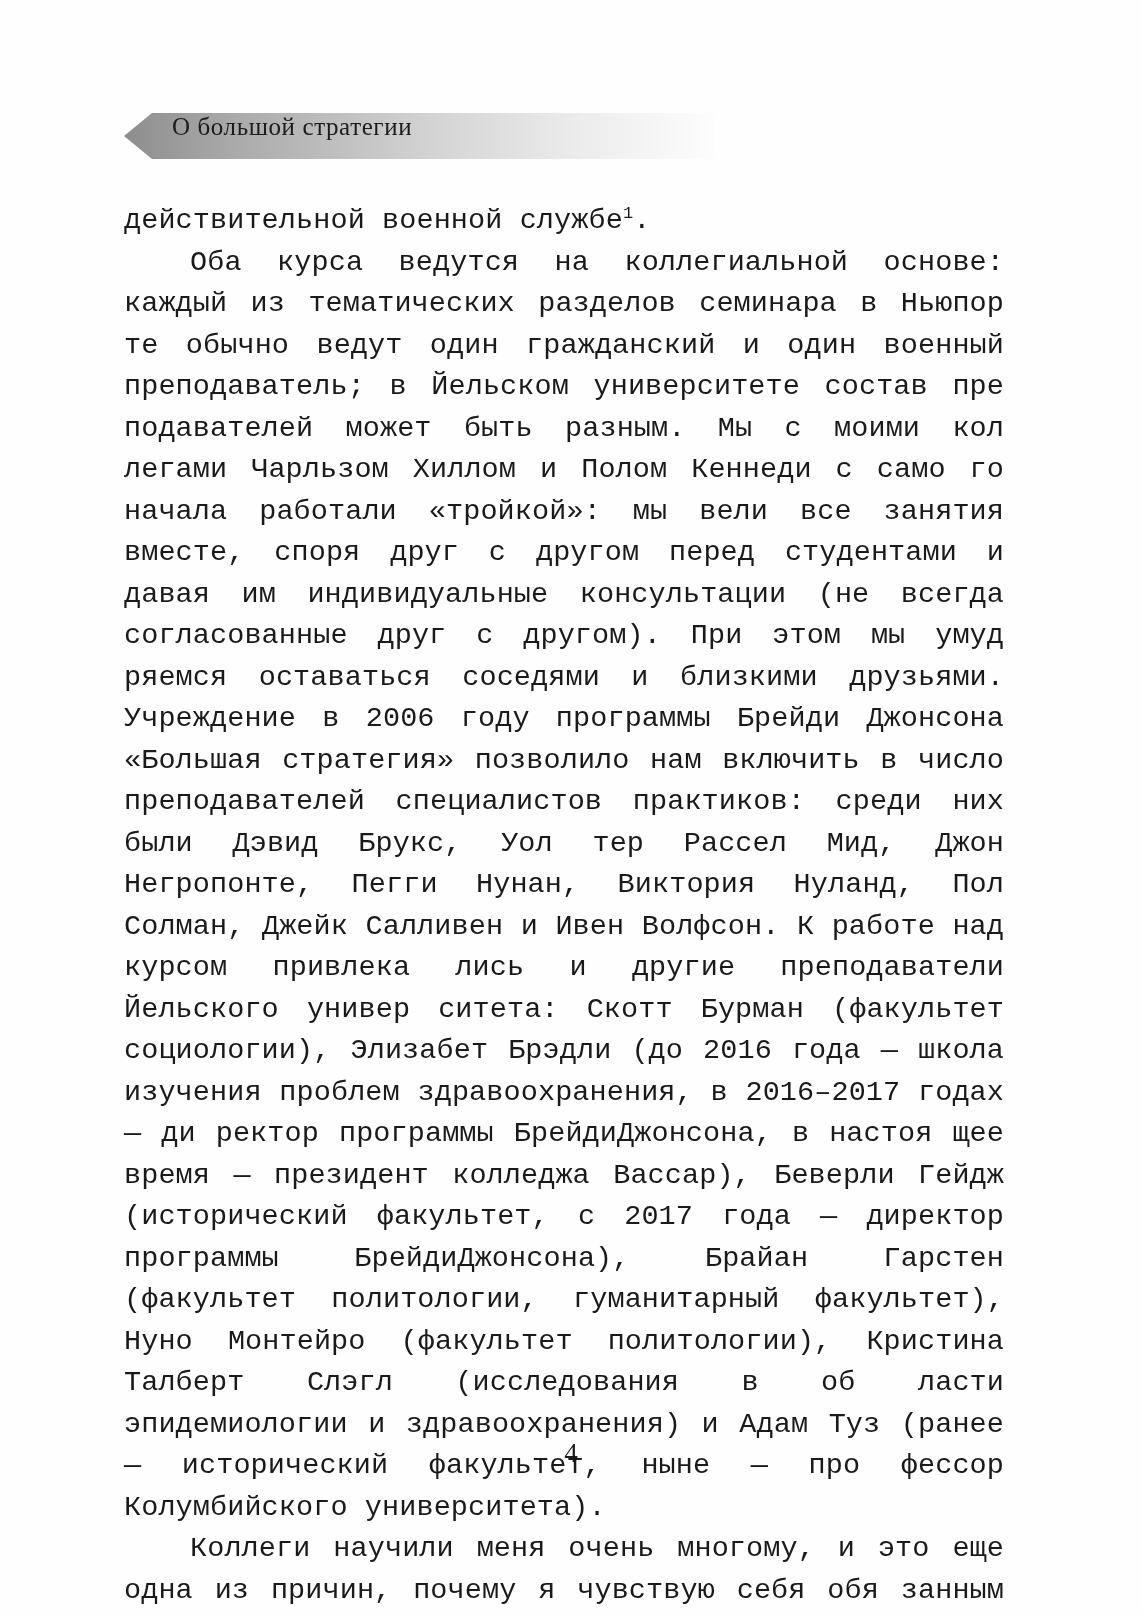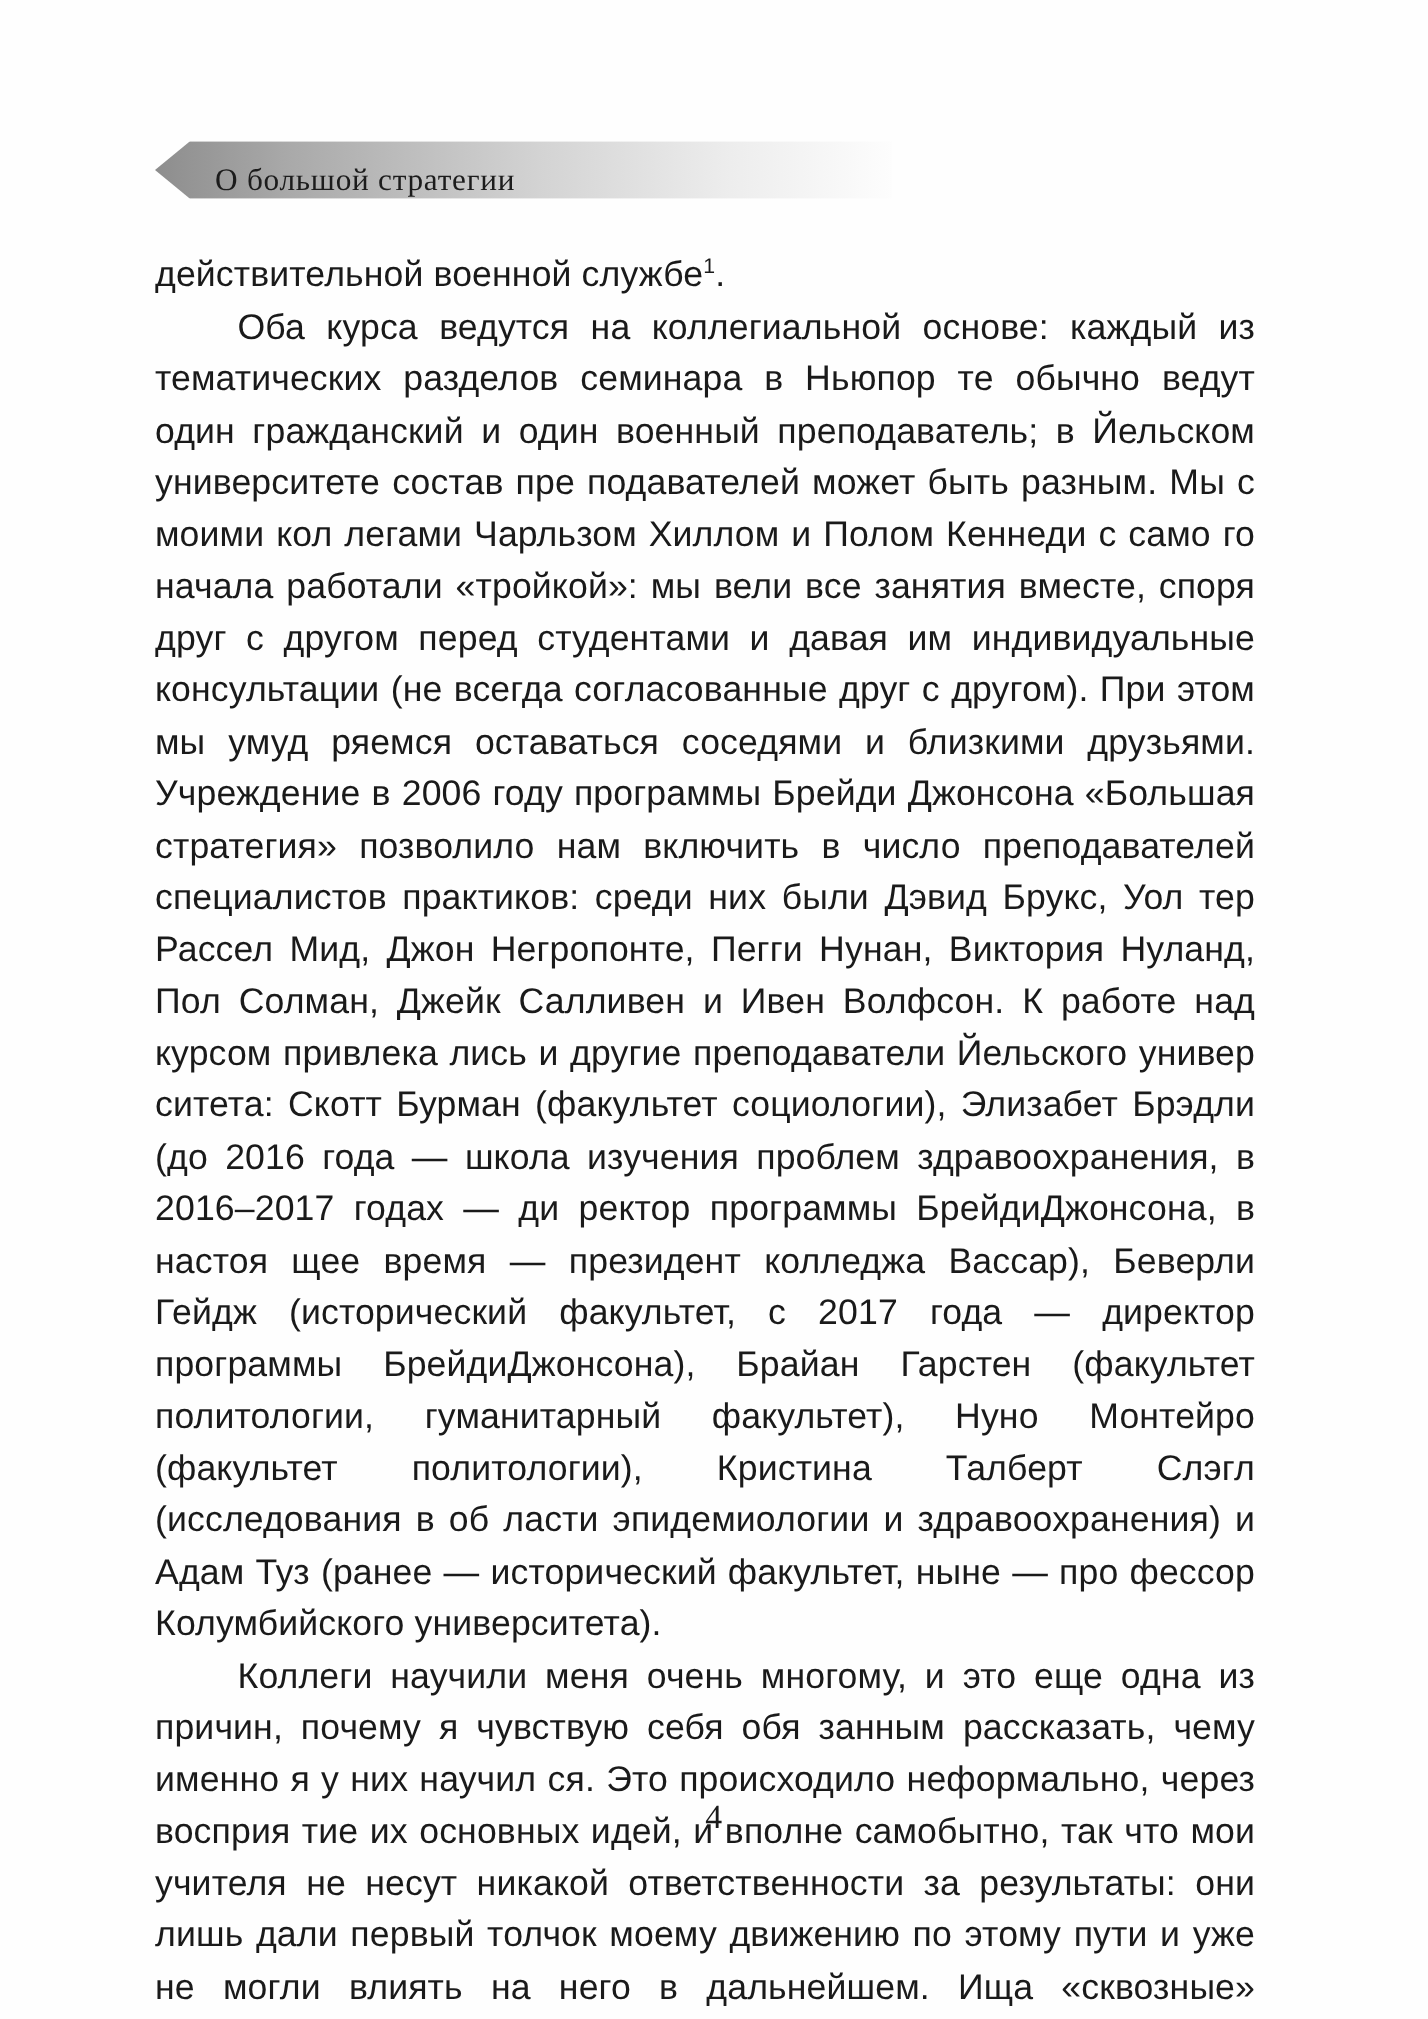--- a/index.html
+++ b/index.html
@@ -32,21 +32,21 @@
     display: flex;
     align-items: center;
   }
   .header-arrow {
     position: relative;
     width: 590px;
     height: 46px;
     background: linear-gradient(to right, #8d8d8d 0%, #a9a9a9 18%, #d3d3d3 52%, #ededed 78%, #fdfdfd 100%);
     clip-path: polygon(28px 0, 100% 0, 100% 100%, 28px 100%, 0 50%);
     display: flex;
-    align-items: flex-end;
+    align-items: flex-start;
   }
   .header-text {
     padding-left: 48px;
     font-family: "Liberation Serif", serif;
     font-size: 25px;
     letter-spacing: 0.6px;
     color: #1c1c1c;
     white-space: nowrap;
   }
 
@@ -58,21 +58,21 @@
     width: 880px;
   }
 
   p {
     margin: 0;
     font-size: 28.5px;
     line-height: 41.5px;
     text-align: justify;
     text-justify: inter-word;
     letter-spacing: 0.1px;
-    font-family: Liberation Sans, sans-serif;
+    font-family: Liberation Mono, monospace;
   }
   p.cont {
     text-indent: 0;
   }
   p.indent {
     text-indent: 66px;
   }
   sup {
     font-size: 17px;
     vertical-align: super;

